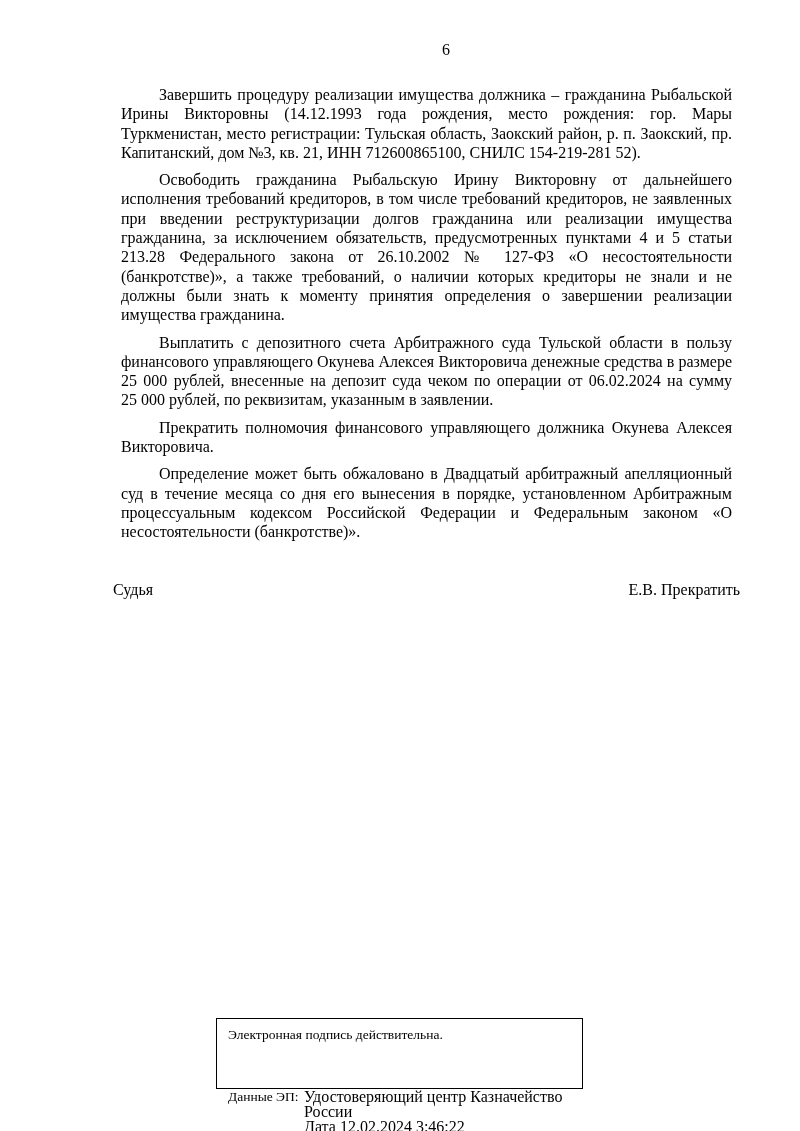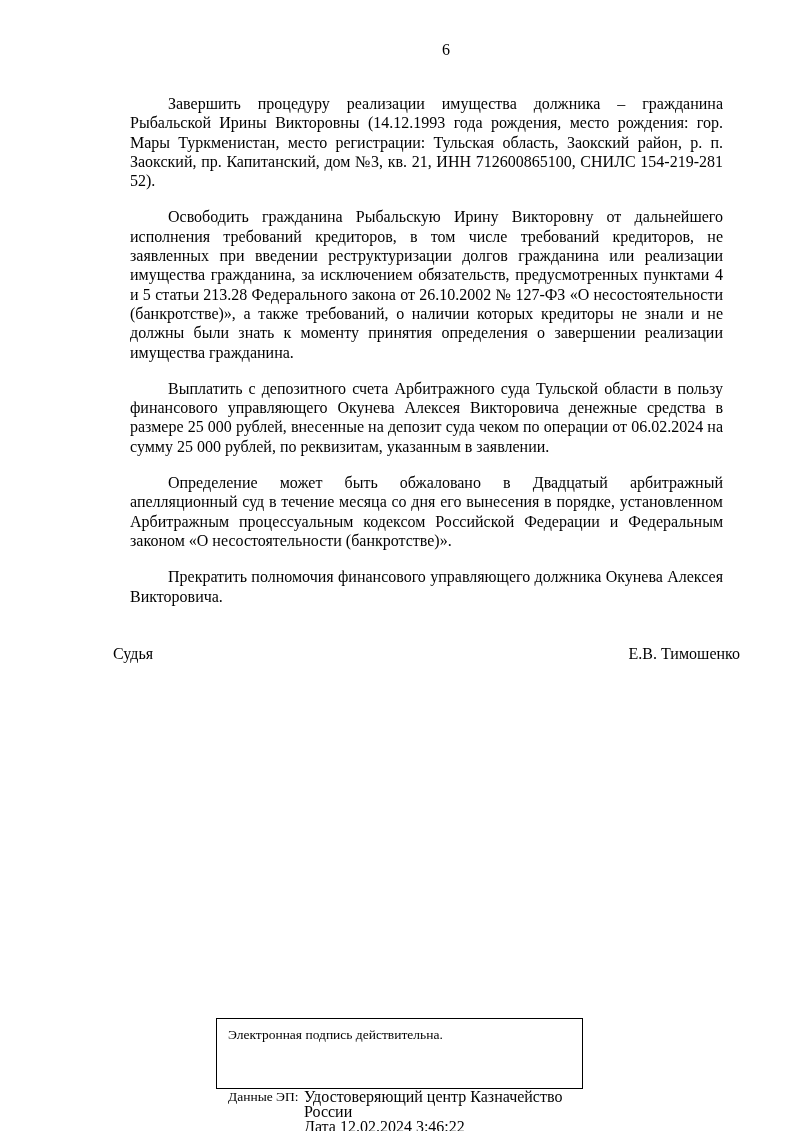--- a/index.html
+++ b/index.html
@@ -29,21 +29,21 @@
     position: absolute;
     top: 77px;
     left: 113px;
     width: 627px;
     font-size: 16px;
     line-height: 19.3px;
     text-align: justify;
     hyphens: none;
   }
   .content p {
-    margin: 17px;
+    margin: 8px;
     text-indent: 38px;
   }
   .signature-row {
     display: flex;
     justify-content: space-between;
     margin-top: 38px;
     font-size: 16px;
   }
   .stamp {
     position: absolute;
@@ -82,26 +82,26 @@
 <body>
 
 <div class="page">
 
   <div class="page-number">6</div>
 
   <div class="content">
     <p>Завершить процедуру реализации имущества должника – гражданина Рыбальской Ирины Викторовны (14.12.1993 года рождения, место рождения: гор. Мары Туркменистан, место регистрации: Тульская область, Заокский район, р. п. Заокский, пр. Капитанский, дом №3, кв. 21, ИНН 712600865100, СНИЛС 154-219-281 52).</p>
     <p>Освободить гражданина Рыбальскую Ирину Викторовну от дальнейшего исполнения требований кредиторов, в том числе требований кредиторов, не заявленных при введении реструктуризации долгов гражданина или реализации имущества гражданина, за исключением обязательств, предусмотренных пунктами 4 и 5 статьи 213.28 Федерального закона от 26.10.2002 № 127-ФЗ «О несостоятельности (банкротстве)», а также требований, о наличии которых кредиторы не знали и не должны были знать к моменту принятия определения о завершении реализации имущества гражданина.</p>
     <p>Выплатить с депозитного счета Арбитражного суда Тульской области в пользу финансового управляющего Окунева Алексея Викторовича денежные средства в размере 25&nbsp;000 рублей, внесенные на депозит суда чеком по операции от 06.02.2024 на сумму 25&nbsp;000 рублей, по реквизитам, указанным в заявлении.</p>
+    <p>Прекратить полномочия финансового управляющего должника Окунева Алексея Викторовича.</p>
     <p>Определение может быть обжаловано в Двадцатый арбитражный апелляционный суд в течение месяца со дня его вынесения в порядке, установленном Арбитражным процессуальным кодексом Российской Федерации и Федеральным законом «О несостоятельности (банкротстве)».</p>
-    <p>Прекратить полномочия финансового управляющего должника Окунева Алексея Викторовича.</p>
 
     <div class="signature-row">
       <span>Судья</span>
-      <span>Е.В. Тимошенко</span>
+      <span>Е.В. Прекратить</span>
     </div>
   </div>
 
   <div class="stamp">
     <p class="stamp-validity">Электронная подпись действительна.</p>
     <div class="stamp-row">
       <span class="stamp-label">Данные ЭП:</span>
       <div class="stamp-details">
         <div>Удостоверяющий центр Казначейство России</div>
         <div>Дата 12.02.2024 3:46:22</div>

